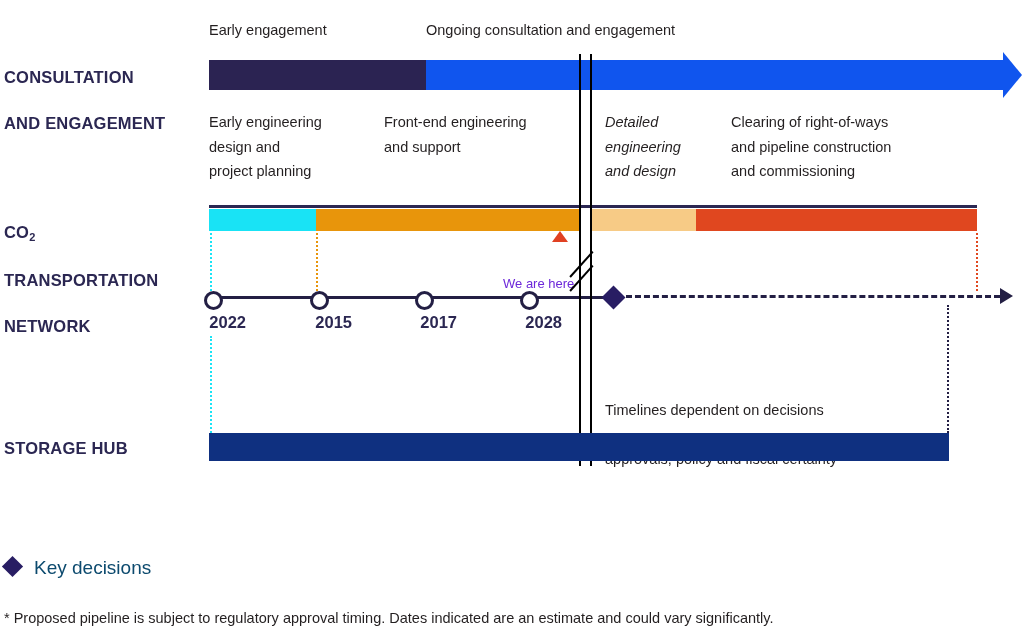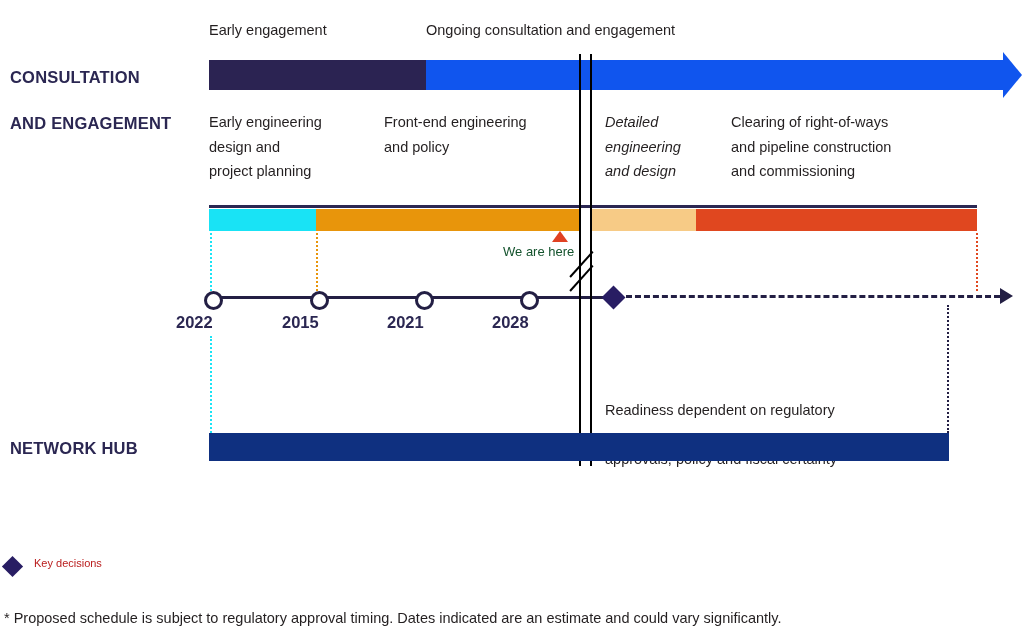--- a/index.html
+++ b/index.html
@@ -21,21 +21,20 @@
   .abs { position: absolute; }
 
   
   .row-label {
     font-weight: bold;
     font-size: 16.5px;
     line-height: 23px;
     letter-spacing: 0.2px;
     color: #2b2752;
     white-space: pre-line;
-    margin-left: 6px;
   }
   .row-label sub {
     font-size: 11px;
     vertical-align: baseline;
     position: relative;
     top: 3px;
   }
 
   
   .caption {
@@ -71,21 +70,21 @@
     border: 3.2px solid #231f44;
     border-radius: 50%;
     background: #ffffff;
     box-sizing: content-box;
   }
   .tl-year {
     position: absolute;
     font-size: 16.5px;
     font-weight: bold;
     color: #2b2752;
-    text-align: left;
+    text-align: right;
     width: 70px;
   }
   .diamond {
     position: absolute;
     background: #281d63;
     transform: rotate(45deg);
   }
 
   
   .dotted-v {
@@ -112,35 +111,36 @@
   .here-tri {
     position: absolute;
     width: 0; height: 0;
     border-left: 8px solid transparent;
     border-right: 8px solid transparent;
     border-bottom: 11px solid #e04122;
   }
   .here-text {
     position: absolute;
     font-size: 13px;
-    color: #14532d;
+    color: #6d28d9;
     white-space: nowrap;
+    margin-top: 32px;
   }
 
   
   .legend-diamond {
     position: absolute;
     width: 15px; height: 15px;
     background: #281d63;
     transform: rotate(45deg);
   }
   .legend-text {
     position: absolute;
-    font-size: 11px;
-    color: #b91c1c;
+    font-size: 19px;
+    color: #0c4a6e;
     white-space: nowrap;
   }
   .footnote {
     position: absolute;
     font-size: 14.5px;
     color: #231f20;
     white-space: nowrap;
   }
 </style>
 </head>
@@ -161,30 +161,35 @@
 
   <div class="bar-seg" style="left:426px; top:60px; width:577px; height:30px; background:#1055ee;"></div>
 
   <div class="arrow-head" style="left:1003px; top:52px; border-width:23px 0 23px 19px; border-color:transparent transparent transparent #1055ee;"></div>
 
   <div class="abs caption" style="left:209px; top:110px; width:170px;">Early engineering
 design and
 project planning</div>
 
   <div class="abs caption" style="left:384px; top:110px; width:190px;">Front-end engineering
-and policy</div>
+and support</div>
 
   <div class="abs caption" style="left:605px; top:110px; width:115px;font-style:italic;">Detailed
 engineering
 and design</div>
 
   <div class="abs caption" style="left:731px; top:110px; width:230px;">Clearing of right-of-ways
 and pipeline construction
 and commissioning</div>
 
+  <div class="abs row-label" style="left:4px; top:198px; width:200px;">
+    <span>CO</span><sub>2</sub><br>
+    <span>TRANSPORTATION</span><br>
+    <span>NETWORK</span>
+  </div>
 
   <div class="abs" style="left:209px; top:205px; width:768px; height:3px; background:#2b2752;"></div>
 
   <div class="bar-seg" style="left:209px; top:209px; width:107px; height:22px; background:#19e3f5;"></div>
   <div class="bar-seg" style="left:316px; top:209px; width:263px; height:22px; background:#e8950b;"></div>
   <div class="bar-seg" style="left:592px; top:209px; width:104px; height:22px; background:#f7cb86;"></div>
   <div class="bar-seg" style="left:696px; top:209px; width:281px; height:22px; background:#e0471f;"></div>
 
   <div class="here-tri" style="left:552px; top:231px;"></div>
   <div class="here-text" style="left:503px; top:244px;">We are here</div>
@@ -195,46 +200,46 @@
 
   <div class="tl-line" style="left:211px; top:296px; width:369px; height:2.6px;"></div>
 
   <div class="tl-node" style="left:204px; top:291px;"></div>
   <div class="tl-node" style="left:310px; top:291px;"></div>
   <div class="tl-node" style="left:415px; top:291px;"></div>
   <div class="tl-node" style="left:520px; top:291px;"></div>
 
   <div class="tl-year" style="left:176px; top:313px;">2022</div>
   <div class="tl-year" style="left:282px; top:313px;">2015</div>
-  <div class="tl-year" style="left:387px; top:313px;">2021</div>
+  <div class="tl-year" style="left:387px; top:313px;">2017</div>
   <div class="tl-year" style="left:492px; top:313px;">2028</div>
 
   <div class="tl-line" style="left:580px; top:296px; width:26px; height:2.6px;"></div>
 
   <div class="diamond" style="left:605px; top:289px; width:17px; height:17px;"></div>
 
   <div class="abs" style="left:626px; top:295px; width:374px; height:0; border-top:3px dashed #231f44;"></div>
   <div class="arrow-head" style="left:1000px; top:288px; border-width:8.5px 0 8.5px 13px; border-color:transparent transparent transparent #231f44;"></div>
 
   <div class="break-v" style="left:579px; top:54px; height:412px;"></div>
   <div class="break-v" style="left:590px; top:54px; height:412px;"></div>
   <div class="break-slash" style="left:570px; top:276px; width:34px; transform:rotate(-48deg);"></div>
   <div class="break-slash" style="left:570px; top:290px; width:34px; transform:rotate(-48deg);"></div>
 
 
   <div class="abs caption" style="left:605px; top:373px; width:300px;">
-    <span>Readiness dependent on regulatory</span><br>
+    <span>Timelines dependent on decisions</span><br>
     <span>approvals, policy and fiscal certainty</span>
   </div>
 
   <div class="dotted-v" style="left:210px; top:336px; height:97px; border-left-color:#19e3f5;"></div>
   <div class="dotted-v" style="left:947px; top:305px; height:128px; border-left-color:#231f44;"></div>
 
-  <div class="abs row-label" style="left:4px; top:437px; width:200px;">NETWORK HUB</div>
+  <div class="abs row-label" style="left:4px; top:437px; width:200px;">STORAGE HUB</div>
 
   <div class="bar-seg" style="left:209px; top:433px; width:740px; height:28px; background:#0f3080;"></div>
 
   <div class="legend-diamond" style="left:5px; top:559px;"></div>
   <div class="legend-text" style="left:34px; top:557px;">Key decisions</div>
 
-  <div class="footnote" style="left:4px; top:610px;">* Proposed schedule is subject to regulatory approval timing. Dates indicated are an estimate and could vary significantly.</div>
+  <div class="footnote" style="left:4px; top:610px;">* Proposed pipeline is subject to regulatory approval timing. Dates indicated are an estimate and could vary significantly.</div>
 
 </div>
 
 </body></html>

